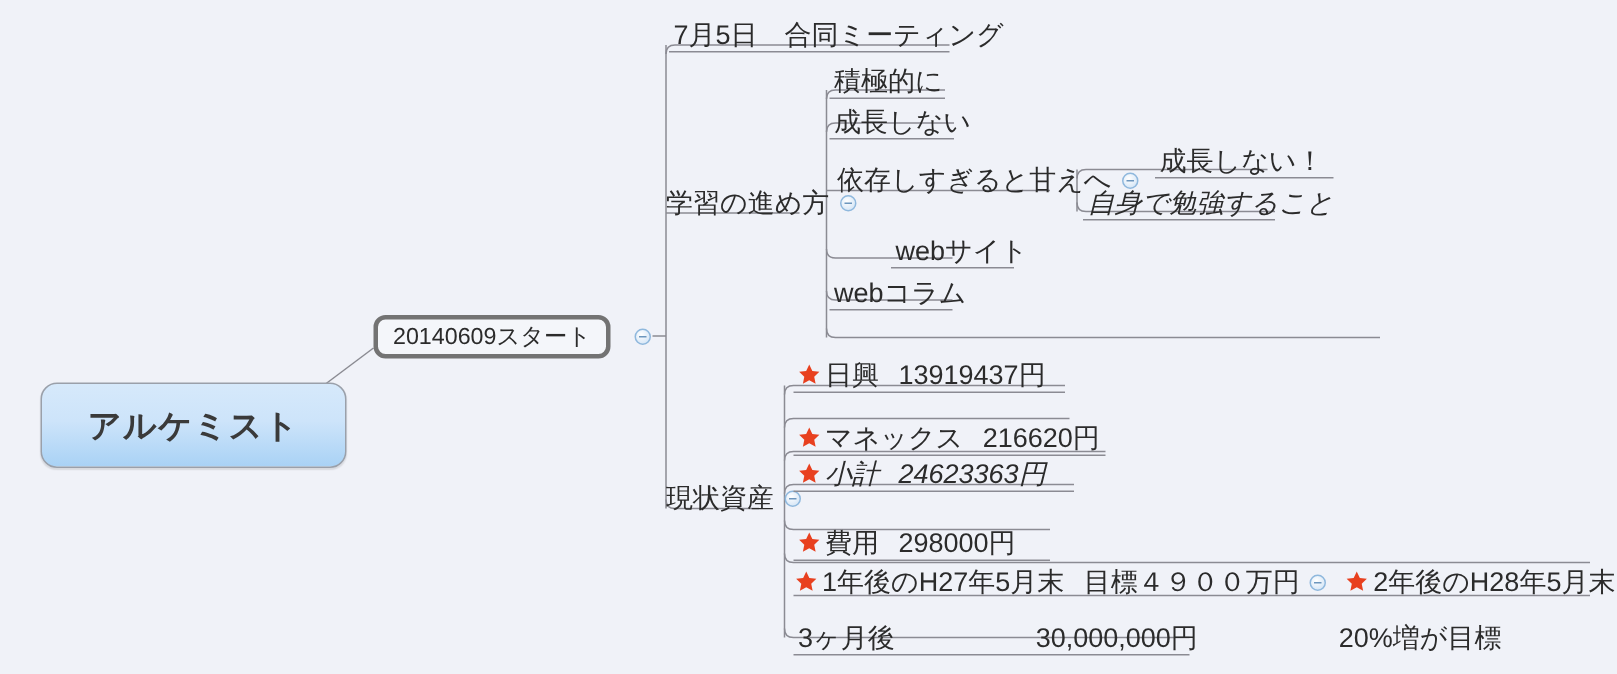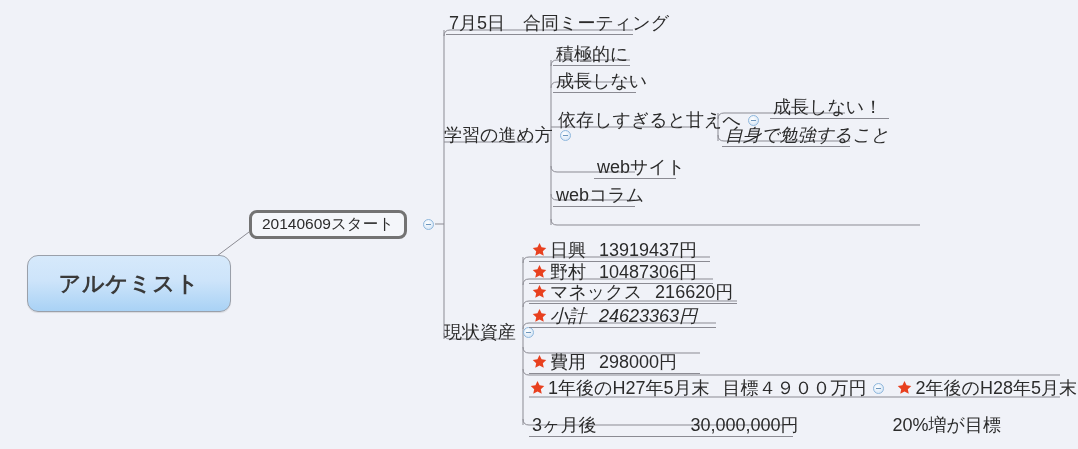--- a/index.html
+++ b/index.html
@@ -228,30 +228,20 @@
     <span class="star">
       <svg width="15" height="15" viewBox="0 0 24 24">
           <polygon points="12,1.6 15.3,8.5 22.8,9.4 17.3,14.6 18.8,22 12,18.4 5.2,22 6.7,14.6 1.2,9.4 8.7,8.5" fill="#e8401f"></polygon>
         </svg>
     </span>
     <span class="txt">日興</span>
     <span class="gap"></span>
     <span class="txt">13919437円</span>
   </div>
 
-  <div class="node ul" style="left:529px; top:263px; width:184px;">
-    <span class="star">
-      <svg width="15" height="15" viewBox="0 0 24 24">
-          <polygon points="12,1.6 15.3,8.5 22.8,9.4 17.3,14.6 18.8,22 12,18.4 5.2,22 6.7,14.6 1.2,9.4 8.7,8.5" fill="#e8401f"></polygon>
-        </svg>
-    </span>
-    <span class="txt">野村</span>
-    <span class="gap"></span>
-    <span class="txt">10487306円</span>
-  </div>
 
   <div class="node ul" style="left:529px; top:283px; width:208px;">
     <span class="star">
       <svg width="15" height="15" viewBox="0 0 24 24">
           <polygon points="12,1.6 15.3,8.5 22.8,9.4 17.3,14.6 18.8,22 12,18.4 5.2,22 6.7,14.6 1.2,9.4 8.7,8.5" fill="#e8401f"></polygon>
         </svg>
     </span>
     <span class="txt">マネックス</span>
     <span class="gap"></span>
     <span class="txt">216620円</span>

